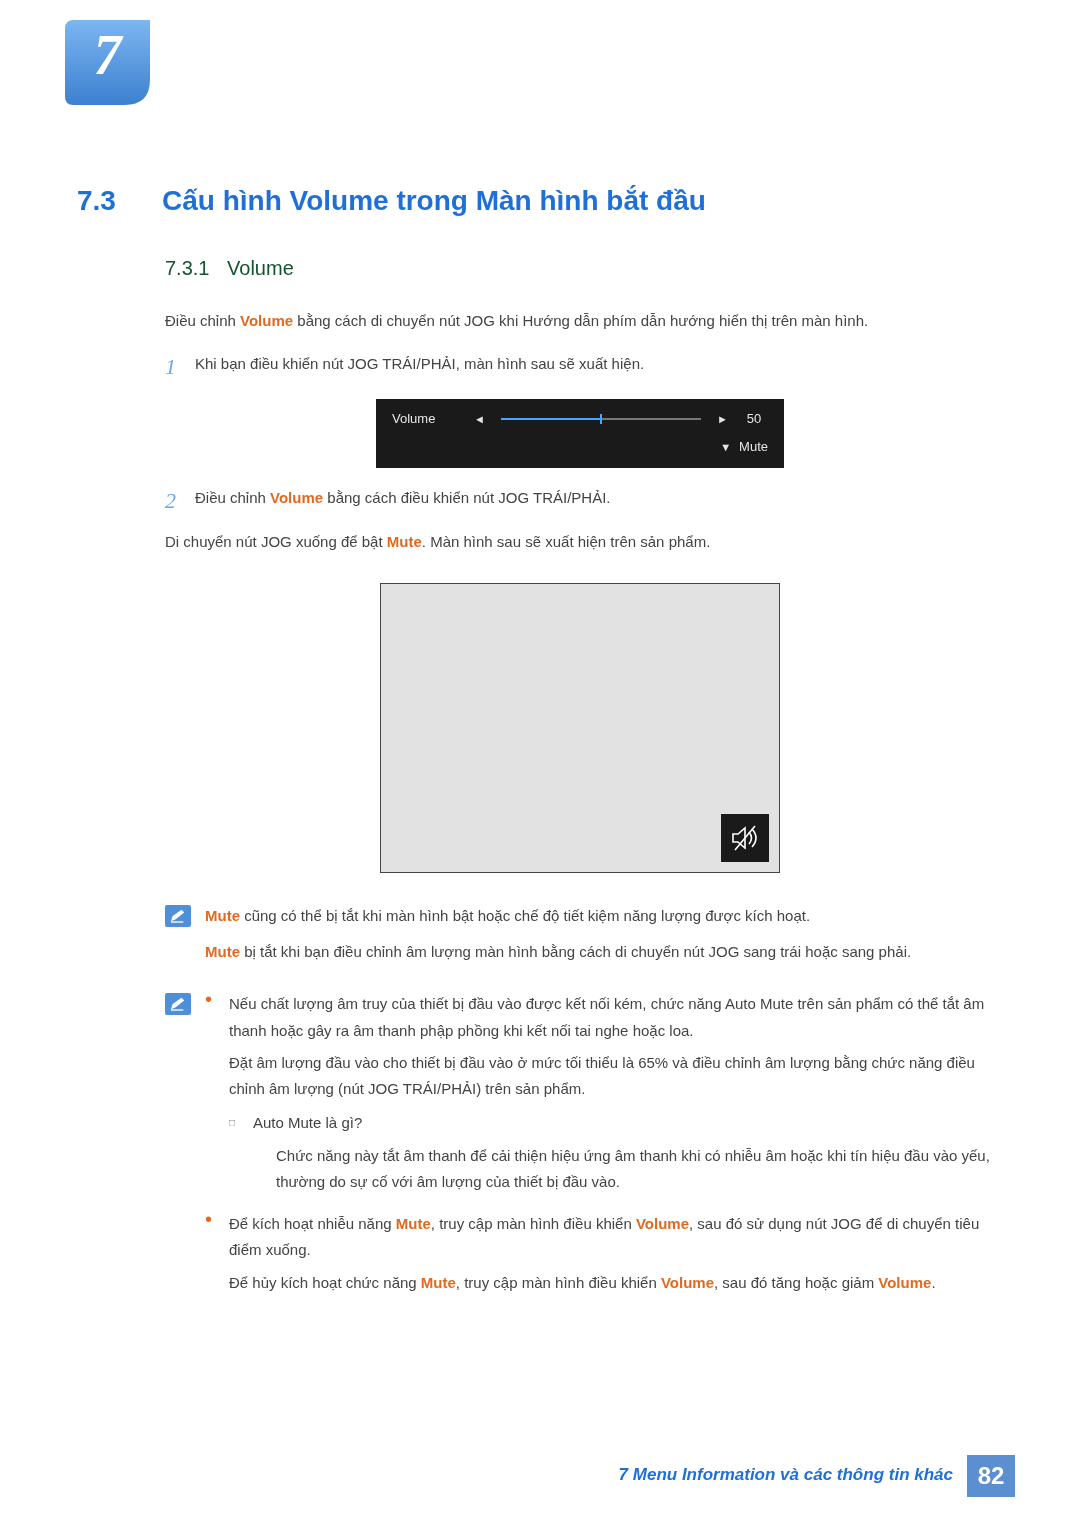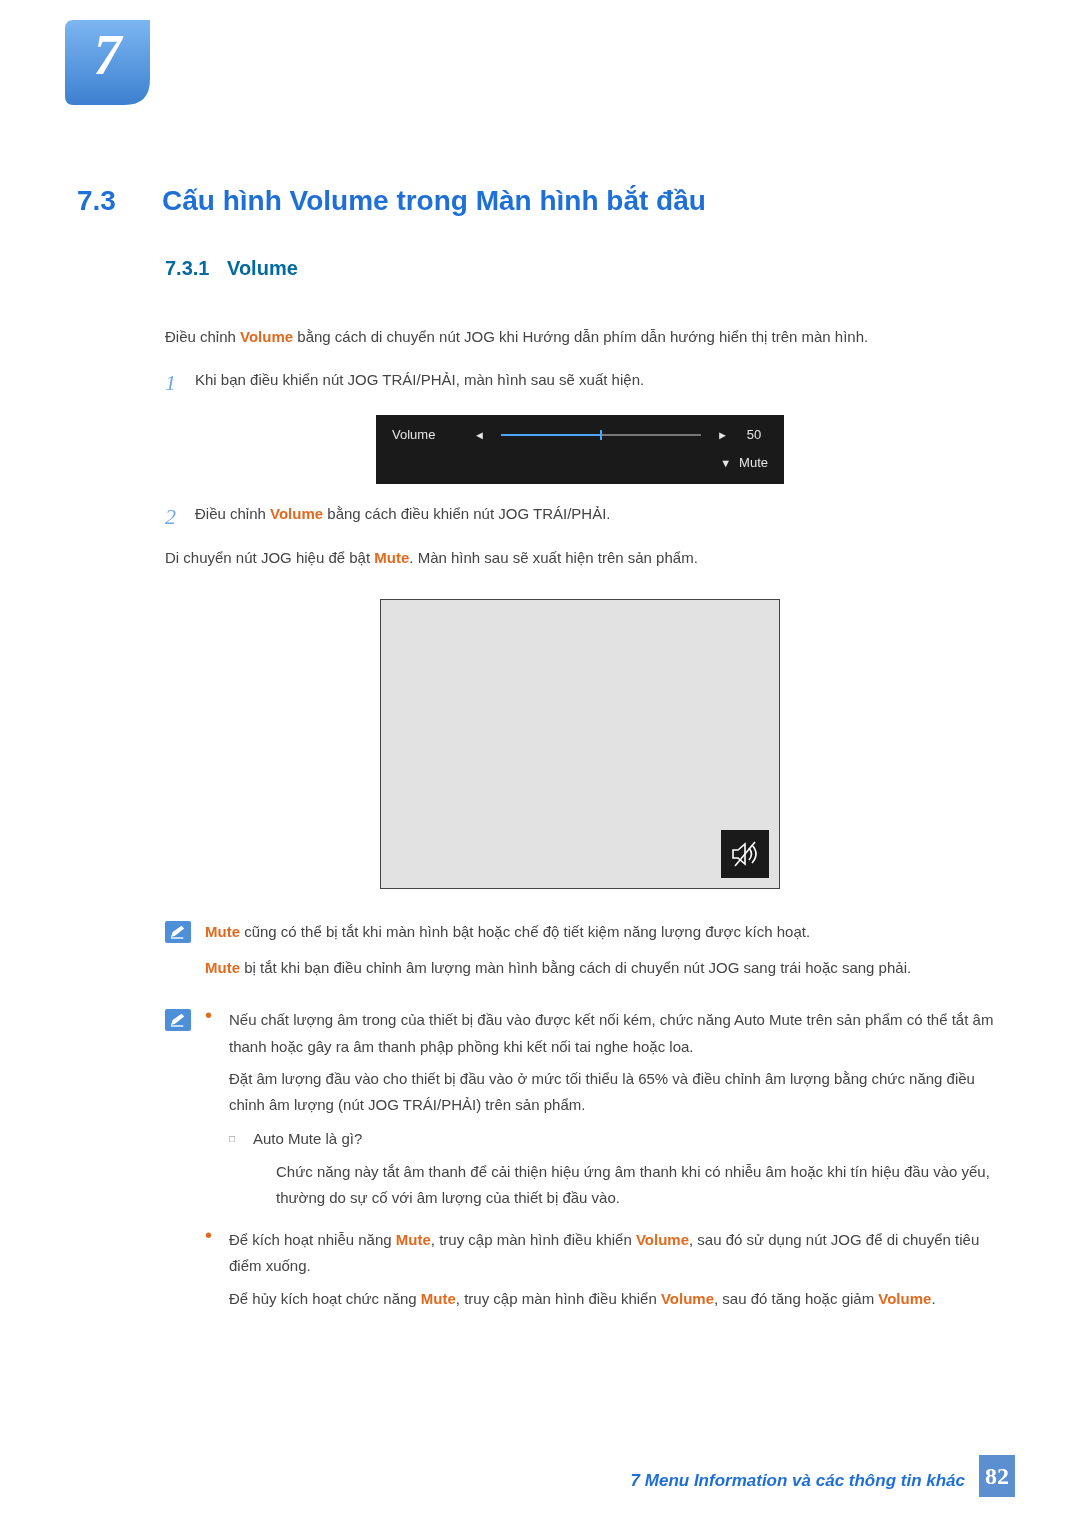--- a/index.html
+++ b/index.html
@@ -37,22 +37,22 @@
   
   .section-row { display: flex; margin-bottom: 40px; margin-left: 12px;}
   .section-num {
     color: #1f6fd9; font-weight: bold; font-size: 28px;
     width: 85px;
   }
   .section-title { color: #1f6fd9; font-weight: bold; font-size: 28px; }
 
   
   .subsection-row {
-    margin-left: 100px; margin-bottom: 44px;
-    color: #0369a1; font-weight: bold; font-size: 20px;
+    margin-left: 100px; margin-bottom: 28px;
+    color: #14532d; font-weight: normal; font-size: 20px;
   }
   .subsection-num { margin-right: 12px; }
 
   
   .body-block { margin-left: 100px; margin-right: 20px; font-size: 15px; color: #444; line-height: 1.7; }
   .body-block p { margin-bottom: 8px; }
   .kw { color: #e16a1e; font-weight: bold; }
 
   
   .step { display: flex; margin: 14px 0 10px 0; }
@@ -112,29 +112,29 @@
   .bullets > li { display:flex; margin-bottom: 8px; }
   .dot { color:#e16a1e; font-size: 20px; line-height: 16px; width: 24px; flex:0 0 24px; }
   .bullets li div { flex:1; }
   .sub-bullets { list-style:none; margin-top: 8px; }
   .sub-bullets li { display:flex; margin-bottom:8px; }
   .square { width: 24px; flex:0 0 24px; font-size:10px; color:#888; padding-top:4px;}
 
   
   .footer {
     position: absolute; bottom: 30px; right: 65px;
-    display: flex; align-items: center;
+    display: flex; align-items: flex-start;
   }
   .footer-text {
     color: #1f6fd9; font-weight: bold; font-style: italic;
     font-size: 17px; padding: 10px 14px 0 0;
   }
   .footer-page {
     background: #5b8fcf; color: #fff; font-weight: bold; font-size: 24px;
-    width: 36px; height: 42px; display:flex; align-items:center; justify-content:center;font-family:Liberation Serif, serif;
+    width: 48px; height: 42px; display:flex; align-items:center; justify-content:center;
   }
 </style>
 </head>
 <body>
 
 <div class="page">
 
   <div class="chapter-header">
     <div class="chapter-badge">
       <svg viewBox="0 0 100 100">
@@ -187,21 +187,21 @@
     </div>
 
     <div class="step">
       <div class="step-num">2</div>
       <div class="step-text">
         <span>Điều chỉnh </span><span class="kw">Volume</span><span> bằng cách điều khiển nút JOG TRÁI/PHẢI.</span>
       </div>
     </div>
 
     <p>
-      <span>Di chuyển nút JOG hiệu để bật </span><span class="kw">Mute</span><span>. Màn hình sau sẽ xuất hiện trên sản phẩm.</span>
+      <span>Di chuyển nút JOG xuống để bật </span><span class="kw">Mute</span><span>. Màn hình sau sẽ xuất hiện trên sản phẩm.</span>
     </p>
 
     <div class="mute-screen">
       <div class="mute-icon-box">
         <svg viewBox="0 0 32 32" stroke="#fff" stroke-width="1.6" fill="none">
           <path d="M4 12 H9 L16 6 V26 L9 20 H4 Z"></path>
           <path d="M20 10 Q25 16 20 22"></path>
           <path d="M23 7 Q31 16 23 25"></path>
           <line x1="6" y1="28" x2="26" y2="4"></line>
         </svg>
@@ -227,21 +227,21 @@
       <svg viewBox="0 0 20 18">
           <path d="M2 15 L4 9 L14 2 L17 5 L7 13 Z" fill="#fff"></path>
           <rect x="2" y="15" width="14" height="1.5" fill="#fff"></rect>
         </svg>
     </div>
     <div class="note-body">
       <ul class="bullets">
         <li>
           <span class="dot">•</span>
           <div>
-            <span>Nếu chất lượng âm trong của thiết bị đầu vào được kết nối kém, chức năng Auto Mute trên sản phẩm có thể tắt âm thanh hoặc gây ra âm thanh phập phồng khi kết nối tai nghe hoặc loa.</span>
+            <span>Nếu chất lượng âm truy của thiết bị đầu vào được kết nối kém, chức năng Auto Mute trên sản phẩm có thể tắt âm thanh hoặc gây ra âm thanh phập phồng khi kết nối tai nghe hoặc loa.</span>
             <div style="margin-top:6px;">Đặt âm lượng đầu vào cho thiết bị đầu vào ở mức tối thiểu là 65% và điều chỉnh âm lượng bằng chức năng điều chỉnh âm lượng (nút JOG TRÁI/PHẢI) trên sản phẩm.</div>
             <ul class="sub-bullets">
               <li>
                 <span class="square">□</span>
                 <div>
                   <span>Auto Mute là gì?</span>
                   <div style="margin-top:6px;margin-left:23px;">Chức năng này tắt âm thanh để cải thiện hiệu ứng âm thanh khi có nhiễu âm hoặc khi tín hiệu đầu vào yếu, thường do sự cố với âm lượng của thiết bị đầu vào.</div>
                 </div>
               </li>
             </ul>

